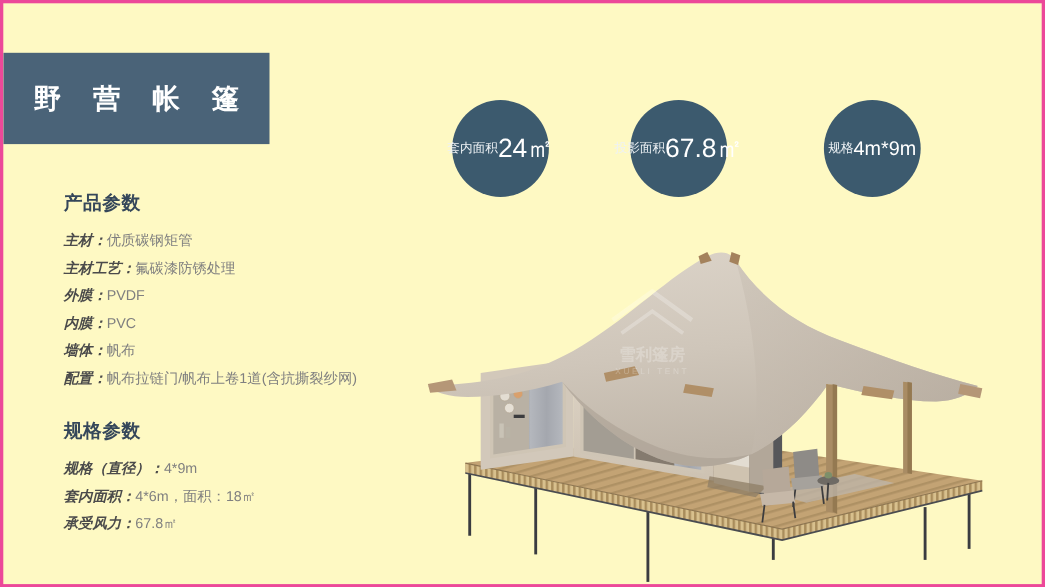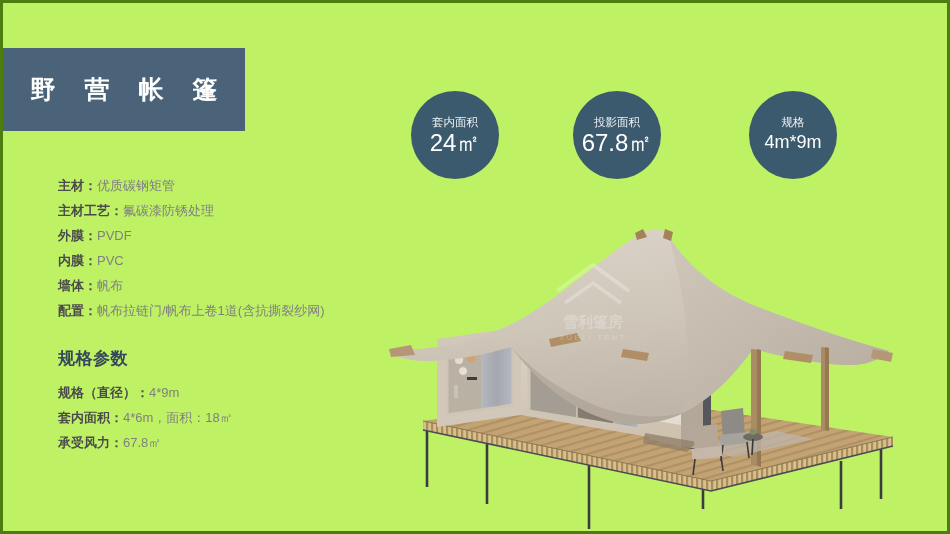--- a/index.html
+++ b/index.html
@@ -10,22 +10,22 @@
     width: 950px;
     height: 534px;
     background: #f0f0f0;
     font-family: "Liberation Sans", "DejaVu Sans", sans-serif;
     overflow: hidden;
     position: relative;
   }
   .page {
     position: absolute;
     inset: 0;
-    background: #bef264;
-    border: 3px solid #4d7c0f;
+    background: #fef9c3;
+    border: 3px solid #ec4899;
     box-sizing: border-box;
     overflow: hidden;
   }
 
   
   .title-banner {
     position: absolute;
     left: 0;
     top: 45px;
     width: 242px;
@@ -65,20 +65,21 @@
   }
   .spec-row {
     font-size: 13px;
     line-height: 25px;
     white-space: nowrap;
     color: #7c7c7c;
   }
   .spec-label {
     font-weight: bold;
     color: #4b4b4b;
+    font-style: italic;
   }
   .spec-value {
     color: #808080;
     font-weight: normal;
   }
   .section-gap {
     height: 24px;
   }
 
   
@@ -90,21 +91,21 @@
     height: 92px;
   }
   .badge {
     position: absolute;
     width: 88px;
     height: 88px;
     border-radius: 50%;
     background: #3c5a6e;
     color: #ffffff;
     display: flex;
-    flex-direction: column;
+    flex-direction: row;
     align-items: center;
     justify-content: center;
     box-sizing: border-box;
   }
   .badge-1 { left: 0px;   top: 0px; }
   .badge-2 { left: 162px; top: 0px; }
   .badge-3 { left: 338px; top: 0px; }
   .badge-label {
     font-size: 11.5px;
     line-height: 14px;
@@ -135,20 +136,21 @@
 <body>
 
 <div class="page">
 
   <div class="title-banner">
     <span class="title-banner-text">野 营 帐 篷</span>
   </div>
 
   <div class="spec-column">
 
+    <h2 class="section-heading">产品参数</h2>
     <ul class="spec-list">
       <li class="spec-row">
         <span class="spec-label">主材：</span><span class="spec-value">优质碳钢矩管</span>
       </li>
       <li class="spec-row">
         <span class="spec-label">主材工艺：</span><span class="spec-value">氟碳漆防锈处理</span>
       </li>
       <li class="spec-row">
         <span class="spec-label">外膜：</span><span class="spec-value">PVDF</span>
       </li>

